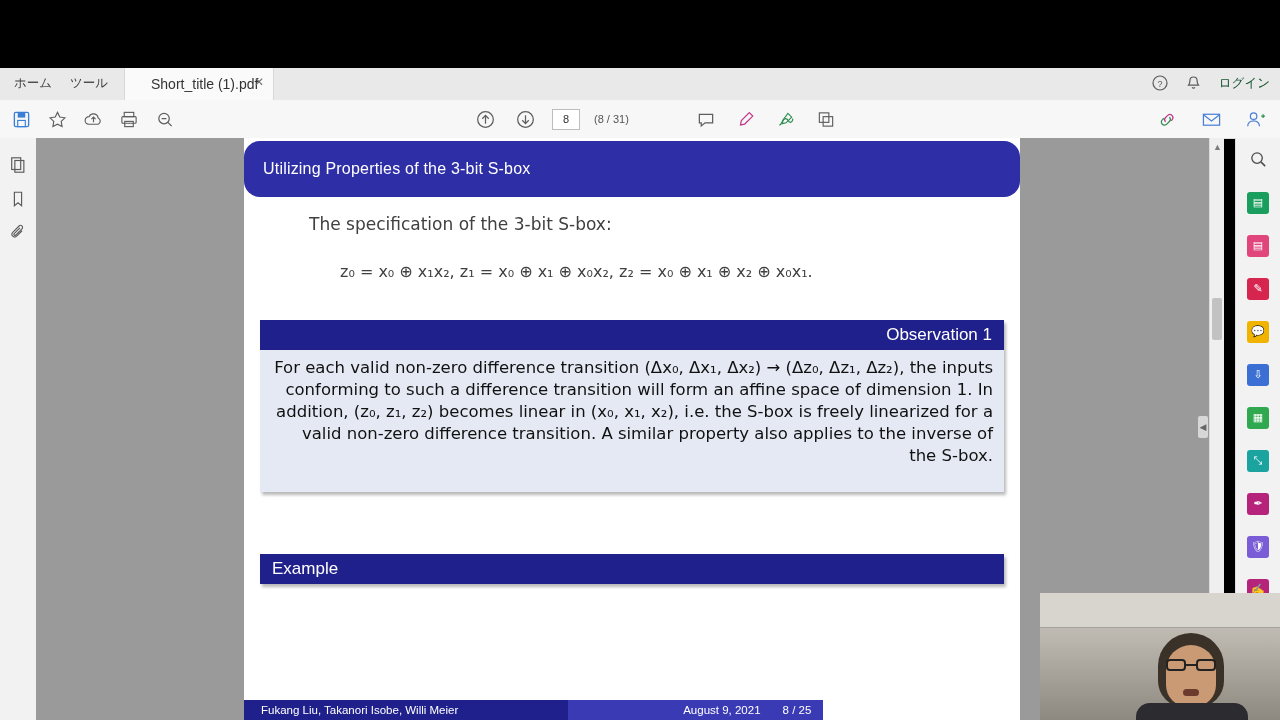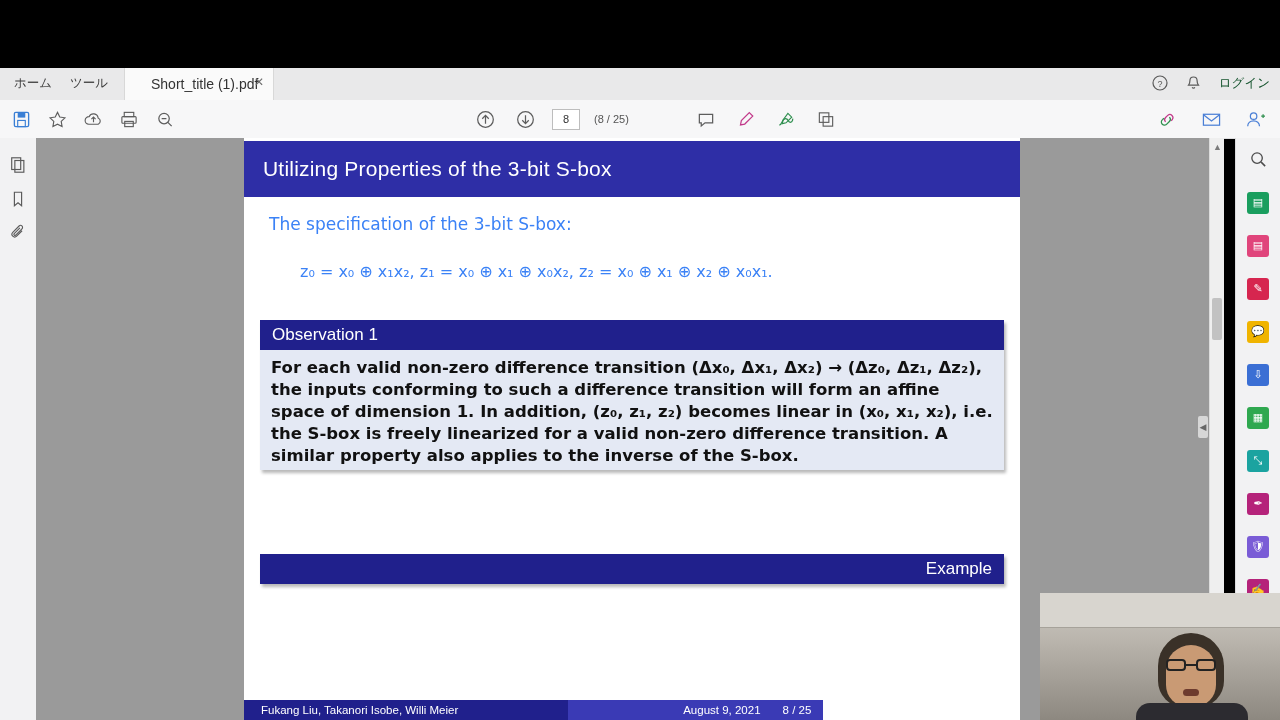--- a/index.html
+++ b/index.html
@@ -32,29 +32,29 @@
   .rail-spacer{height:10px;}
   .collapse-arrow{position:absolute;top:420px;left:40px;width:10px;height:20px;display:flex;align-items:center;justify-content:center;color:#6a6a6a;font-size:10px;}
   
   .rightrail{position:absolute;top:138px;right:0;width:44px;height:582px;background:#f2f2f3;border-left:1px solid #dcdcde;}
   .rr-ico{width:44px;height:43px;display:flex;align-items:center;justify-content:center;}
   .rr-box{width:22px;height:22px;border-radius:3px;display:flex;align-items:center;justify-content:center;font-size:11px;color:#fff;}
   
   .docarea{position:absolute;top:138px;left:36px;width:1188px;height:582px;background:#9a9a9a;overflow:hidden;}
   .pagewrap{position:absolute;top:0;left:208px;width:776px;height:582px;background:#fff;}
   .slide{position:relative;width:776px;height:582px;background:#fff;}
-  .slide-title{position:absolute;top:3px;left:0;width:776px;height:56px;background:#2e2ea6;color:#fff;font-size:21px;display:flex;align-items:center;padding-left:19px;box-sizing:border-box;letter-spacing:0.2px;}
-  .body-text{position:absolute;font-family:"DejaVu Sans",sans-serif;color:#3b82f6;}
+  .slide-title{position:absolute;top:3px;left:0;width:776px;height:56px;background:#2e2ea6;color:#fff;font-size:16px;display:flex;align-items:center;padding-left:19px;box-sizing:border-box;letter-spacing:0.2px;border-radius:16px;}
+  .body-text{position:absolute;font-family:"DejaVu Sans",sans-serif;color:#404040;margin-left:40px;}
   .spec-line{top:76px;left:25px;font-size:17px;}
   .formula{top:124px;left:56px;font-size:16px;}
   .blockbox{position:absolute;background:#e4e9f4;box-shadow:2px 3px 3px rgba(0,0,0,0.28);}
   .blockhead{background:#20208c;color:#fff;font-size:17px;padding:5px 12px;}
-  .blockbody{padding:7px 11px 3px 11px;font-family:"DejaVu Sans",sans-serif;font-size:16.5px;line-height:1.33;color:#111;font-weight:bold;}
-  .obs1{top:182px;left:16px;width:744px;}
-  .exbox{top:416px;left:16px;width:744px;text-align:right;}
+  .blockbody{padding:7px 11px 25px 11px;font-family:"DejaVu Sans",sans-serif;font-size:16.5px;line-height:1.33;color:#111;}
+  .obs1{top:182px;left:16px;width:744px;text-align:right;}
+  .exbox{top:416px;left:16px;width:744px;}
   .footer{position:absolute;bottom:0;left:0;width:852px;height:20px;display:flex;font-size:11.5px;color:#fff;}
   .f1{width:38%;background:#20208c;display:flex;align-items:center;padding-left:17px;box-sizing:border-box;}
   .f2{width:32%;background:#2e2ea6;display:flex;align-items:center;justify-content:center;}
   .f3{width:30%;background:#3a3ab5;display:flex;align-items:center;justify-content:flex-end;padding-right:12px;box-sizing:border-box;gap:22px;}
   
   .vscroll{position:absolute;top:0;right:0;width:14px;height:582px;background:#efefef;border-left:1px solid #dcdcdc;}
   .vthumb{position:absolute;top:160px;left:2px;width:10px;height:42px;background:#c2c2c2;border-radius:2px;}
   .scroll-arrow{position:absolute;left:3px;color:#7b7b7b;font-size:9px;}
   .sleft-handle{position:absolute;top:278px;right:16px;width:10px;height:22px;background:#d7d7d7;border-radius:2px;display:flex;align-items:center;justify-content:center;color:#666;font-size:9px;}
   
@@ -144,21 +144,21 @@
             <path d="M11 15.5V6.8M7.6 10.2L11 6.7l3.4 3.5" fill="none" stroke="#5d5d5d" stroke-width="1.3"></path>
           </svg>
       </div>
       <div class="tb-btn">
         <svg width="21" height="21" viewBox="0 0 22 22">
             <circle cx="11" cy="11" r="8.2" fill="none" stroke="#5d5d5d" stroke-width="1.3"></circle>
             <path d="M11 6.5v8.7M7.6 11.8L11 15.3l3.4-3.5" fill="none" stroke="#5d5d5d" stroke-width="1.3"></path>
           </svg>
       </div>
       <div class="pagebox">8</div>
-      <div class="pagecount">(8 / 25)</div>
+      <div class="pagecount">(8 / 31)</div>
       <div style="width:36px"></div>
       <div class="tb-btn">
         <svg width="20" height="19" viewBox="0 0 20 20">
             <path d="M3 4.5h14v9H9l-4 3.2V13.5H3z" fill="none" stroke="#5d5d5d" stroke-width="1.3"></path>
           </svg>
       </div>
       <div class="tb-btn">
         <svg width="20" height="19" viewBox="0 0 20 20">
             <path d="M13.5 2.8l3.6 3.6-8.4 8.4-4.5.9.9-4.5z" fill="none" stroke="#c23a8a" stroke-width="1.3"></path>
           </svg>

